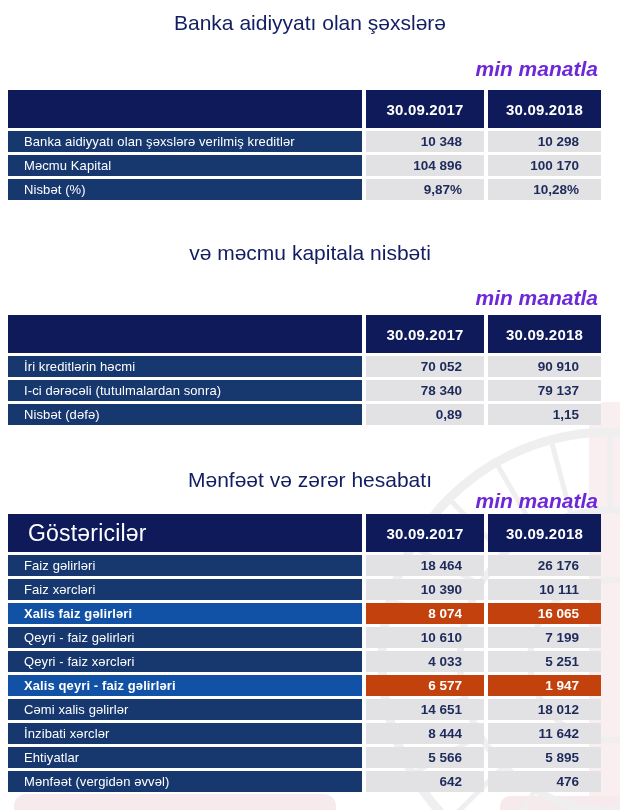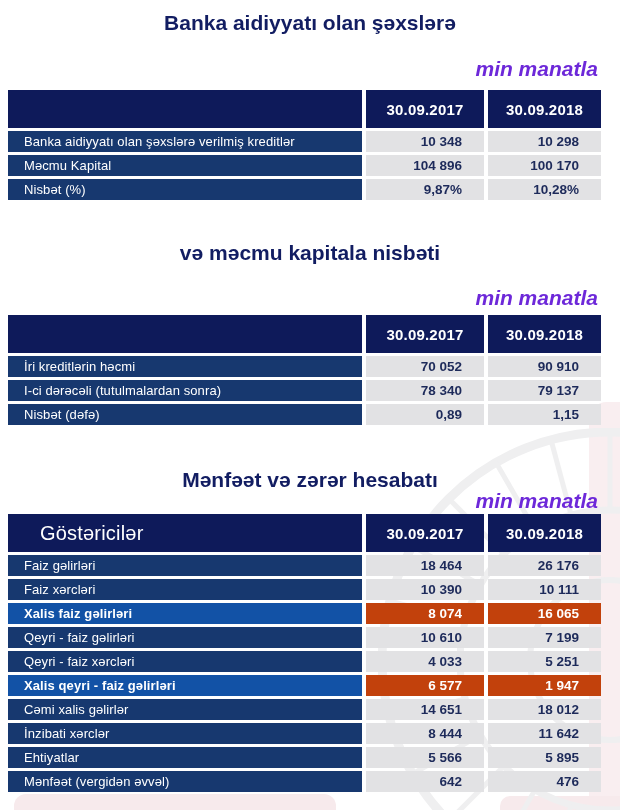--- a/index.html
+++ b/index.html
@@ -13,41 +13,41 @@
   }
   
   .blob { position:absolute; z-index:0; }
   .blob-bottom-left  { left:14px;  top:794px; width:322px; height:40px; background:#f7eaec; border-radius:12px; }
   .blob-right        { left:589px; top:402px; width:90px;  height:440px; background:#f9eef0; border-radius:18px; }
   .blob-bottom-right { left:500px; top:796px; width:150px; height:30px; background:#f7eaec; border-radius:10px; }
   .watermark { position:absolute; left:378px; top:428px; z-index:0; }
   
   .sec-title {
     position:absolute; left:0; width:620px; z-index:2;
-    text-align:center; color:#121d62; font-weight:bold;
+    text-align:center; color:#121d62; font-weight:normal;
     font-size:21px; line-height:1.22;
   }
   .unit-label {
     position:absolute; right:22px; z-index:2;
     color:#6d28d9; font-style:italic; font-weight:bold; font-size:21px;
   }
   .title-1 { top:10px; }  .unit-1 { top:57px; }
   .title-2 { top:240px; } .unit-2 { top:286px; }
   .title-3 { top:467px; } .unit-3 { top:489px; }
   
   .tbl {
     position:absolute; left:8px; width:593px; z-index:1;
     display:grid; grid-template-columns:354px 118px 113px;
     gap:3px 4px;
   }
   .tbl-1 { top:90px; } .tbl-2 { top:315px; } .tbl-3 { top:514px; }
   .tr { display:contents; }
   .th { height:38px; background:#0e1a5a; display:flex; align-items:center; }
   .th.date  { justify-content:center; color:#ffffff; font-weight:bold; font-size:15px; letter-spacing:.2px; }
-  .th.gost  { padding-left:32px; color:#ffffff; font-size:20px; font-weight:normal; letter-spacing:.2px; }
+  .th.gost  { padding-left:20px; color:#ffffff; font-size:23px; font-weight:normal; letter-spacing:.2px; }
   .td { height:21px; display:flex; align-items:center; }
   .td.label {
     background:#17386f; color:#ffffff;
     padding-left:16px; font-size:13px; letter-spacing:.1px;
   }
   .td.val {
     background:#e2e2e4; color:#1d2a5a;
     justify-content:flex-end; padding-right:22px;
     font-size:13.5px; font-weight:bold;
   }

